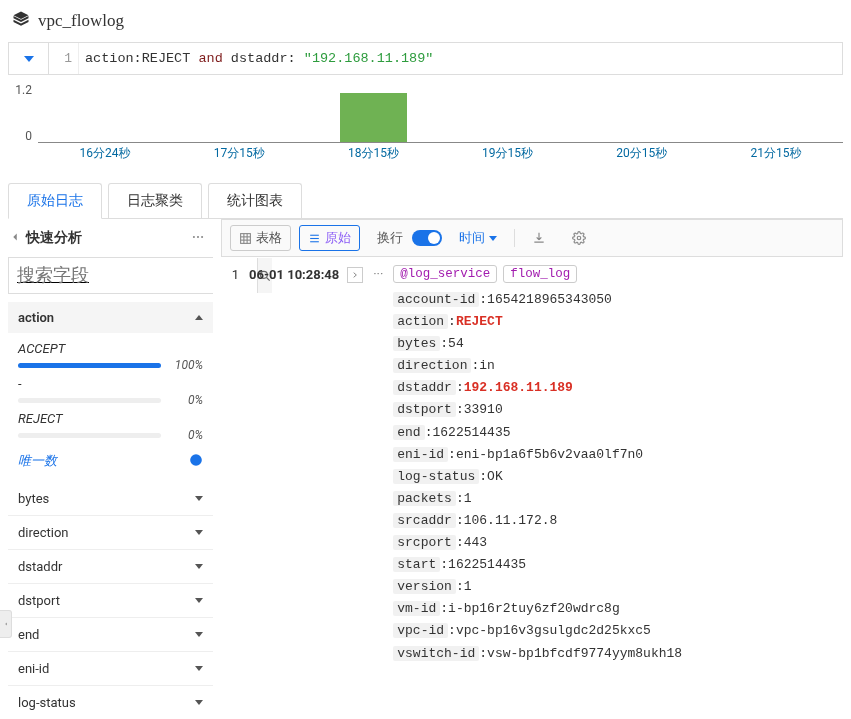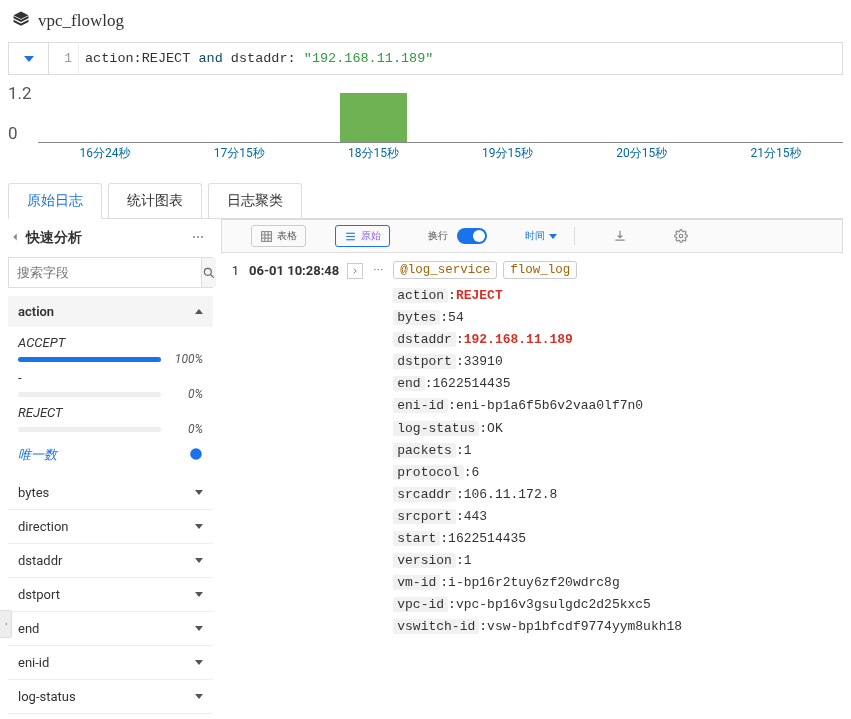--- a/index.html
+++ b/index.html
@@ -5,65 +5,65 @@
 * { box-sizing: border-box; margin: 0; padding: 0; }
 body { font-family: -apple-system, BlinkMacSystemFont, "Segoe UI", Roboto, "Helvetica Neue", Arial, sans-serif; font-size: 13px; color: #333; background: #fff; }
 .header { display: flex; align-items: center; padding: 10px 12px; font-family: Liberation Serif, serif; }
 .header-icon { margin-right: 8px; }
 .header-title { font-size: 17px; font-weight: 500; }
 .query-row { display: flex; align-items: stretch; border: 1px solid #ddd; margin: 0 8px 8px 8px; }
 .query-collapse { width: 40px; display: flex; align-items: center; justify-content: center; border-right: 1px solid #ddd; cursor: pointer; }
 .query-lineno { width: 30px; display: flex; align-items: center; justify-content: flex-end; padding-right: 6px; color: #999; font-family: "Courier New", monospace; font-size: 13px; border-right: 1px solid #eee; }
 .query-text { flex: 1; padding: 8px 6px; font-family: "Courier New", monospace; font-size: 13.5px; }
 .tok-field { color: #333; }
-.tok-op { color: #0c4a6e; }
+.tok-op { color: #7f1d1d; }
 .tok-str { color: #2e9c3e; }
 .chart-area { margin: 0 8px; height: 80px; position: relative; }
-.chart-yaxis { position: absolute; left: 0; top: 0; bottom: 20px; width: 28px; display: flex; flex-direction: column; justify-content: space-between; color: #555; font-size: 17px; padding-right: 4px; }
+.chart-yaxis { position: absolute; left: 0; top: 0; bottom: 20px; width: 28px; display: flex; flex-direction: column; justify-content: space-between; align-items: flex-end; color: #555; font-size: 12px; padding-right: 4px; }
 .chart-plot { position: absolute; left: 30px; right: 0; top: 0; bottom: 20px; border-bottom: 1px solid #888; }
 .chart-bar { position: absolute; bottom: 0; background: #6fb253; }
 .chart-xaxis { position: absolute; left: 30px; right: 0; bottom: 0; height: 18px; display: flex; }
 .chart-xtick { flex: 1; text-align: center; font-size: 12px; color: #0369a1; white-space: nowrap; }
 .tabs-row { display: flex; border-bottom: 1px solid #ddd; margin: 20px 8px 0 8px; }
 .tab { padding: 8px 18px; border: 1px solid #ddd; border-bottom: none; margin-right: 6px; background: #fff; cursor: pointer; border-radius: 3px 3px 0 0; font-size: 14px; }
 .tab.active { color: #1a73e8; border-bottom: 1px solid #fff; margin-bottom: -1px; font-weight: 500; }
 .body-row { display: flex; margin: 0 8px; }
 .sidebar { width: 205px; border-right: 0; }
 .side-header { display: flex; align-items: center; padding: 10px 4px 10px 0; justify-content: flex-end; }
 .side-header-title { flex: 1; font-weight: 600; font-size: 14px; margin-left: 4px; }
 .side-search-row { display: flex; border: 1px solid #ddd; margin-bottom: 8px; }
-.side-search { flex: 1; border: none; padding: 7px 8px; font-size: 13px; outline: none; }
+.side-search { flex: 1; border: none; padding: 7px 8px; font-size: 18px; outline: none; text-decoration: underline; }
 .side-search-btn { width: 34px; background: #f5f5f5; display: flex; align-items: center; justify-content: center; border-left: 1px solid #ddd; cursor: pointer; }
 .facet-header { display: flex; align-items: center; justify-content: space-between; padding: 8px 10px; background: #f5f5f5; font-weight: 600; cursor: pointer; font-size: 13px; }
 .facet-body { padding: 8px 10px 12px 10px; font-style: italic; }
 .facet-item { margin-bottom: 4px; }
 .facet-label { font-size: 13px; margin-bottom: 2px; }
 .facet-bar-row { display: flex; align-items: center; }
 .facet-bar-bg { flex: 1; height: 5px; background: #eee; border-radius: 3px; overflow: hidden; }
 .facet-bar-fill { height: 100%; background: #1a73e8; }
 .facet-pct { width: 42px; text-align: right; font-size: 12px; color: #555; }
 .facet-unique-row { display: flex; align-items: center; justify-content: space-between; margin-top: 10px; }
 .facet-unique { color: #1a73e8; font-size: 13px; cursor: pointer; }
 .facet-collapsed { display: flex; align-items: center; justify-content: space-between; padding: 9px 10px; border-bottom: 1px solid #eee; cursor: pointer; font-size: 13px; }
 .content { flex: 1; margin-left: 8px; }
 .toolbar { display: flex; align-items: center; border: 1px solid #ddd; padding: 5px 8px; gap: 8px; background: #fafafa; }
-.tb-btn { display: inline-flex; align-items: center; padding: 3px 8px; border: 1px solid transparent; border-radius: 3px; font-size: 10px; cursor: pointer; color: #555; gap: 4px; margin-left: 21px; }
+.tb-btn { display: inline-flex; align-items: center; padding: 3px 8px; border: 1px solid transparent; border-radius: 3px; font-size: 13px; cursor: pointer; color: #555; gap: 4px; }
 .tb-btn.boxed { border-color: #ccc; }
 .tb-btn.active { border-color: #1a73e8; color: #8b5cf6; }
 .toggle { width: 30px; height: 16px; background: #1a73e8; border-radius: 8px; position: relative; cursor: pointer; }
 .toggle::after { content: ""; position: absolute; right: 2px; top: 2px; width: 12px; height: 12px; background: #fff; border-radius: 50%; }
 .tb-sep { width: 1px; height: 18px; background: #ddd; }
 .log-row { display: flex; padding: 8px 6px 8px 2px; align-items: flex-start; }
 .log-idx { width: 16px; text-align: right; color: #333; font-size: 13px; padding-top: 2px; }
 .log-ts { font-weight: 700; font-size: 13px; margin-left: 10px; padding-top: 2px; }
 .log-expand { margin-left: 8px; border: 1px solid #ccc; width: 16px; height: 16px; display: flex; align-items: center; justify-content: center; font-size: 10px; color: #888; cursor: pointer; margin-top: 2px; }
 .log-more { margin-left: 6px; color: #888; width: 18px; text-align: center; font-size: 13px; cursor: pointer; padding-top: 1px; }
 .log-content { margin-left: 6px; flex: 1; }
 .tag-row { display: flex; gap: 6px; margin-bottom: 6px; }
-.tag { border: 1px solid #ccc; border-radius: 3px; padding: 1px 6px; font-family: "Courier New", monospace; font-size: 12.5px; color: #a16207; background: #fff; }
+.tag { border: 1px solid #ccc; border-radius: 3px; padding: 1px 6px; font-family: "Courier New", monospace; font-size: 12.5px; color: #a21caf; background: #fff; }
 .kv-line { font-family: "Courier New", monospace; font-size: 13px; line-height: 1.7; }
 .kv-key { background: #f1f1f1; padding: 0 4px; border-radius: 2px; }
 .kv-colon { }
 .kv-val { }
 .kv-val.hl { color: #d93025; font-weight: 600; }
 .side-collapse-handle { position: fixed; left: 0; top: 610px; width: 12px; height: 28px; background: #eee; border: 1px solid #ddd; border-left: none; display: flex; align-items: center; justify-content: center; cursor: pointer; font-size: 10px; color: #888; border-radius: 0 3px 3px 0; }
 .chev { display: inline-block; width: 0; height: 0; }
 .chev-down { border-left: 5px solid transparent; border-right: 5px solid transparent; border-top: 6px solid #1a73e8; }
 .caret-down { display:inline-block; width:0; height:0; border-left:4px solid transparent; border-right:4px solid transparent; border-top:5px solid #555; }
 .caret-up { display:inline-block; width:0; height:0; border-left:4px solid transparent; border-right:4px solid transparent; border-bottom:5px solid #555; }
@@ -106,22 +106,22 @@
       <div class="chart-xtick">17分15秒</div>
       <div class="chart-xtick">18分15秒</div>
       <div class="chart-xtick">19分15秒</div>
       <div class="chart-xtick">20分15秒</div>
       <div class="chart-xtick">21分15秒</div>
     </div>
 </div>
 
 <div class="tabs-row">
   <div class="tab active">原始日志</div>
+  <div class="tab">日志聚类</div>
   <div class="tab">统计图表</div>
-  <div class="tab">日志聚类</div>
 </div>
 
 <div class="body-row">
   <div class="sidebar">
     <div class="side-header">
       <span style="color:#888;">
         <svg width="14" height="14" viewBox="0 0 24 24" fill="#888">
             <path d="M15 6l-6 6 6 6V6z"></path>
           </svg>
       </span>
@@ -263,29 +263,30 @@
             <polyline points="8,5 16,12 8,19"></polyline>
           </svg>
       </div>
       <div class="log-more">···</div>
       <div class="log-content">
         <div class="tag-row">
           <span class="tag">@log_service</span>
           <span class="tag">flow_log</span>
         </div>
         <div id="kv-list">
+            <div class="kv-line"><span class="kv-key">account-id</span><span class="kv-colon">:</span><span class="kv-val">1654218965343050</span></div>
             <div class="kv-line"><span class="kv-key">action</span><span class="kv-colon">:</span><span class="kv-val hl">REJECT</span></div>
             <div class="kv-line"><span class="kv-key">bytes</span><span class="kv-colon">:</span><span class="kv-val">54</span></div>
+            <div class="kv-line"><span class="kv-key">direction</span><span class="kv-colon">:</span><span class="kv-val">in</span></div>
             <div class="kv-line"><span class="kv-key">dstaddr</span><span class="kv-colon">:</span><span class="kv-val hl">192.168.11.189</span></div>
             <div class="kv-line"><span class="kv-key">dstport</span><span class="kv-colon">:</span><span class="kv-val">33910</span></div>
             <div class="kv-line"><span class="kv-key">end</span><span class="kv-colon">:</span><span class="kv-val">1622514435</span></div>
             <div class="kv-line"><span class="kv-key">eni-id</span><span class="kv-colon">:</span><span class="kv-val">eni-bp1a6f5b6v2vaa0lf7n0</span></div>
             <div class="kv-line"><span class="kv-key">log-status</span><span class="kv-colon">:</span><span class="kv-val">OK</span></div>
             <div class="kv-line"><span class="kv-key">packets</span><span class="kv-colon">:</span><span class="kv-val">1</span></div>
-            <div class="kv-line"><span class="kv-key">protocol</span><span class="kv-colon">:</span><span class="kv-val">6</span></div>
             <div class="kv-line"><span class="kv-key">srcaddr</span><span class="kv-colon">:</span><span class="kv-val">106.11.172.8</span></div>
             <div class="kv-line"><span class="kv-key">srcport</span><span class="kv-colon">:</span><span class="kv-val">443</span></div>
             <div class="kv-line"><span class="kv-key">start</span><span class="kv-colon">:</span><span class="kv-val">1622514435</span></div>
             <div class="kv-line"><span class="kv-key">version</span><span class="kv-colon">:</span><span class="kv-val">1</span></div>
             <div class="kv-line"><span class="kv-key">vm-id</span><span class="kv-colon">:</span><span class="kv-val">i-bp16r2tuy6zf20wdrc8g</span></div>
             <div class="kv-line"><span class="kv-key">vpc-id</span><span class="kv-colon">:</span><span class="kv-val">vpc-bp16v3gsulgdc2d25kxc5</span></div>
             <div class="kv-line"><span class="kv-key">vswitch-id</span><span class="kv-colon">:</span><span class="kv-val">vsw-bp1bfcdf9774yym8ukh18</span></div>
           </div>
       </div>
     </div>

